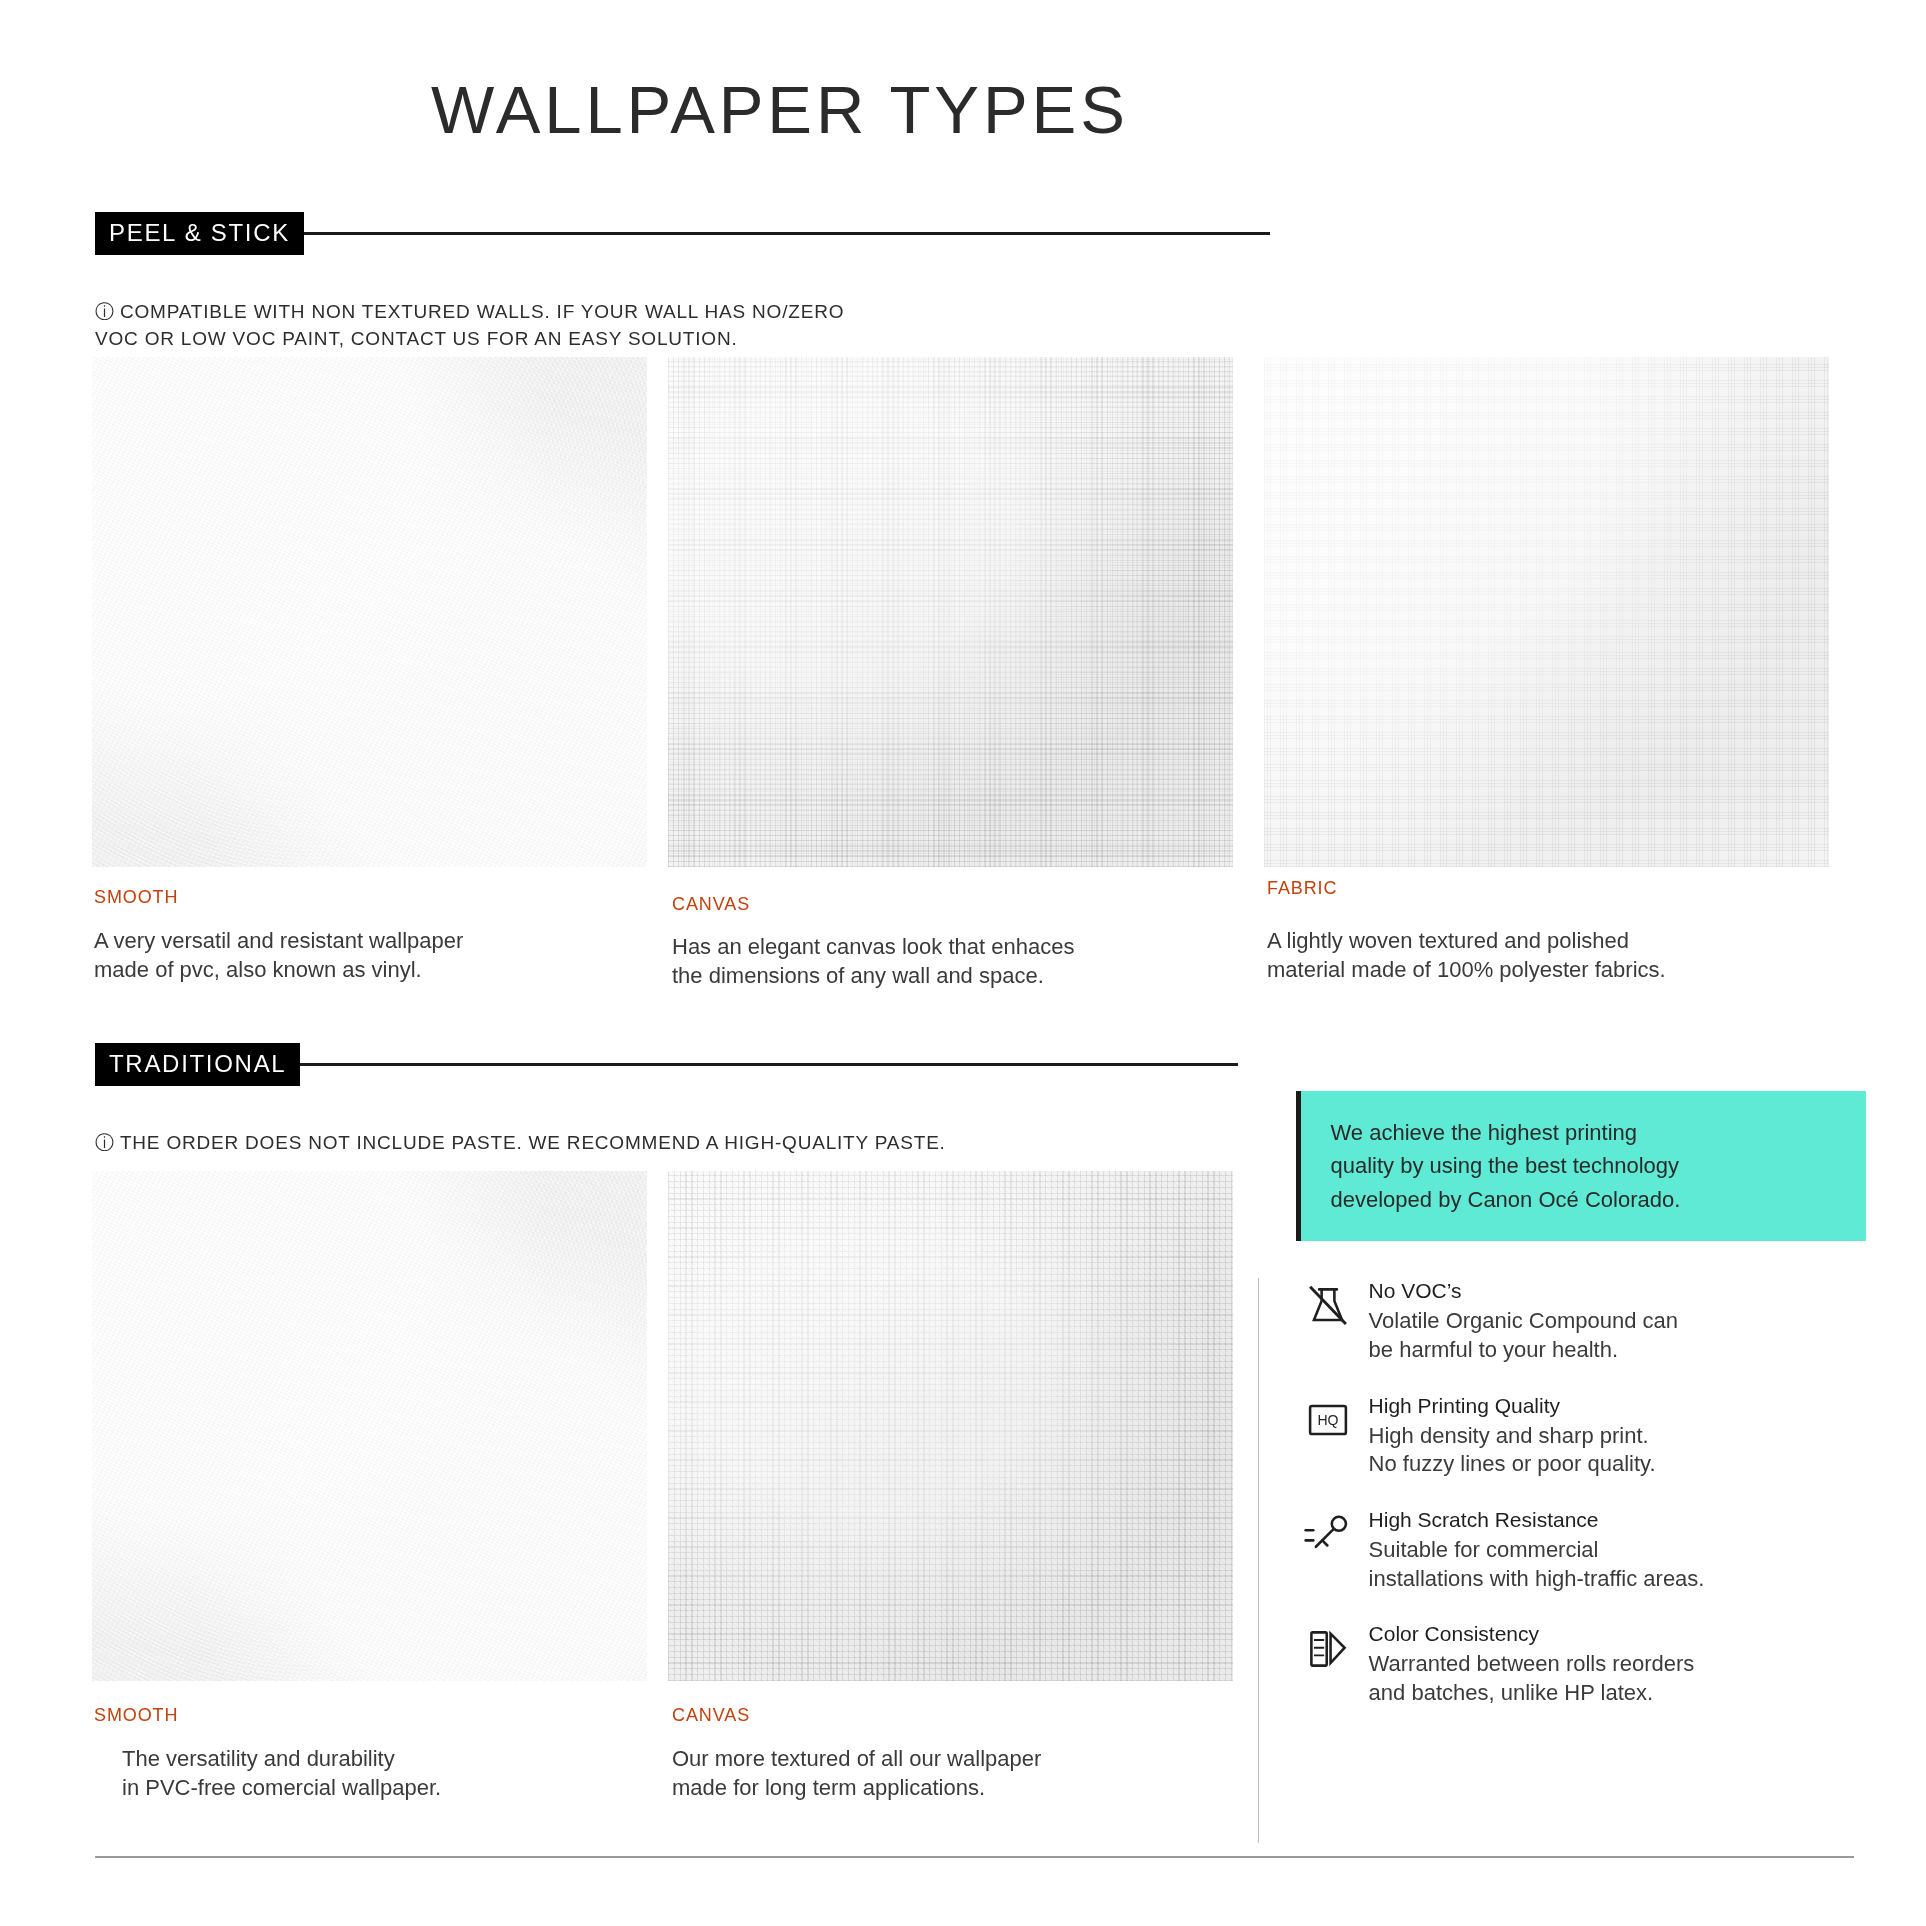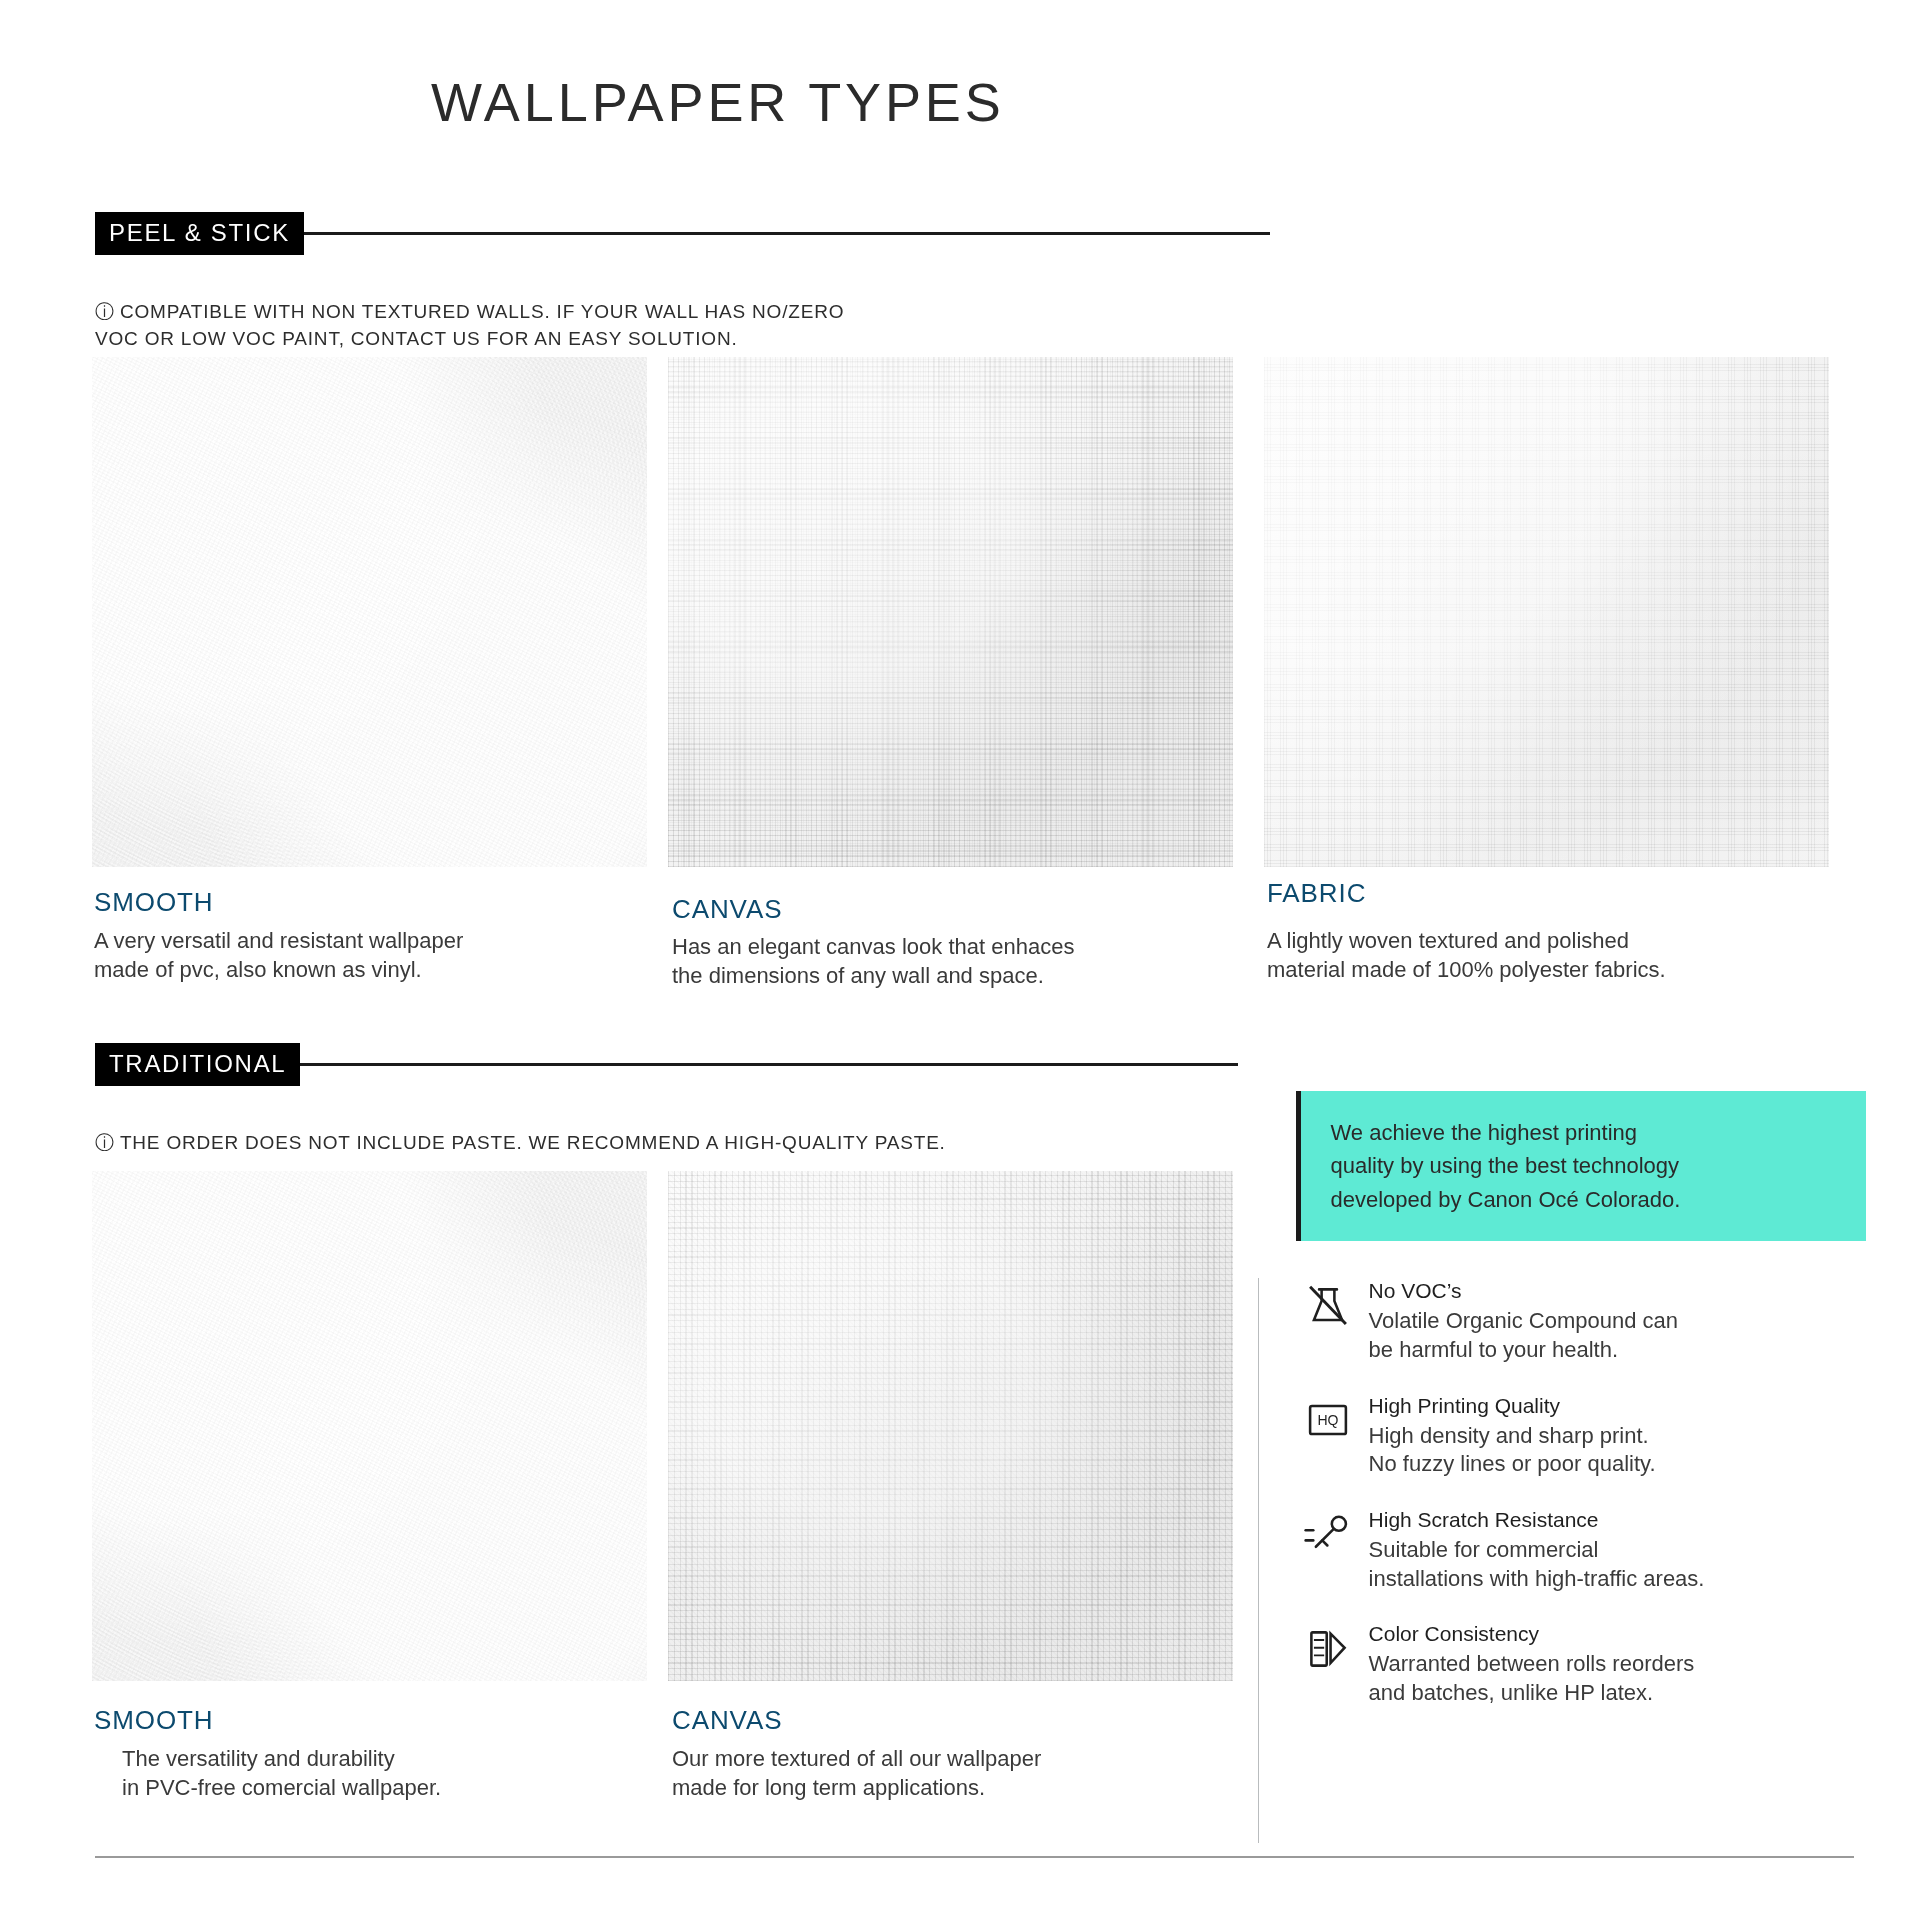--- a/index.html
+++ b/index.html
@@ -13,21 +13,21 @@
   .page {
     position: relative;
     width: 1926px; height: 1926px;
     padding: 0;
   }
 
   
   .title {
     position: absolute;
     left: 431px; top: 71px;
-    font-size: 54px;
+    font-size: 67px;
     font-weight: 300;
     letter-spacing: 3.9px;
     color: #2b2b2b;
     white-space: nowrap;
   }
 
   
   .section-head {
     position: absolute;
     display: flex;
@@ -64,23 +64,23 @@
   }
 
   
   .swatch {
     position: absolute;
     overflow: hidden;
     background: #f2f2f2;
   }
   .sw-label {
     position: absolute;
-    font-size: 26px;
+    font-size: 18px;
     letter-spacing: 0.9px;
-    color: #0c4a6e;
+    color: #c2410c;
     white-space: nowrap;
   }
   .sw-desc {
     position: absolute;
     font-size: 22px;
     line-height: 1.34;
     color: #3a3a3a;
     white-space: pre-line;
   }
 

